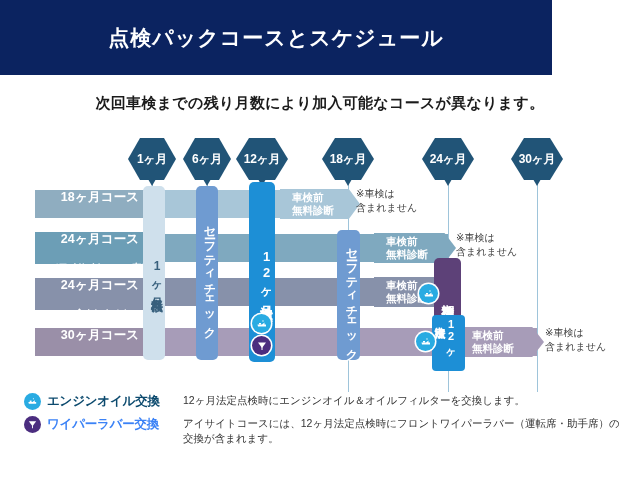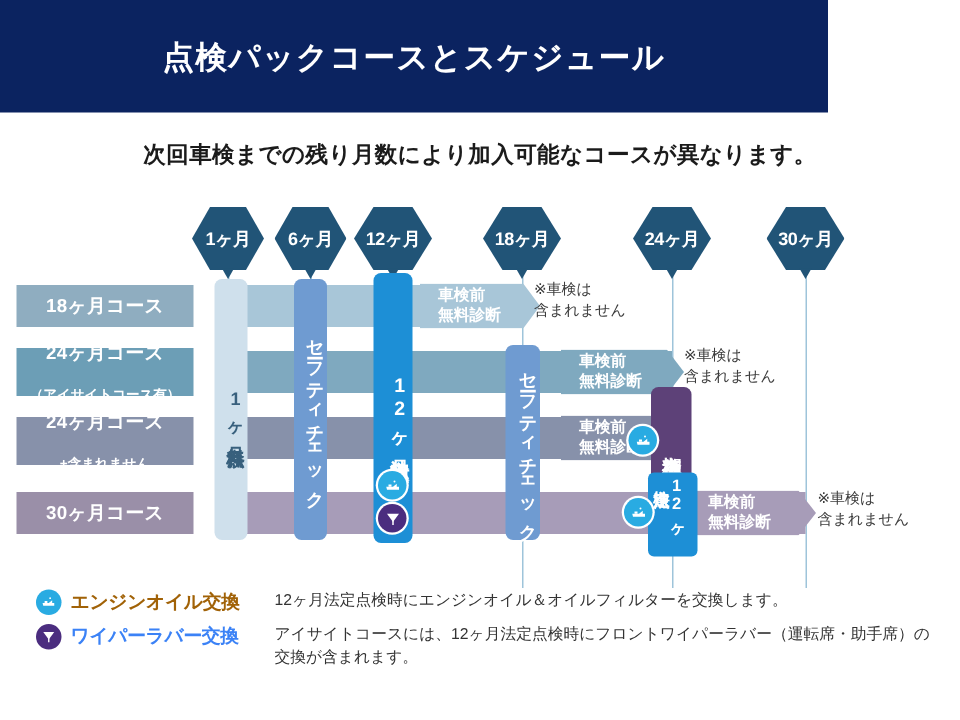--- a/index.html
+++ b/index.html
@@ -40,22 +40,22 @@
     color:#fff;font-size:12px;font-weight:bold;letter-spacing:-.3px;
   }
   .hex-tail{
     position:absolute;width:0;height:0;
     border-left:4px solid transparent;border-right:4px solid transparent;
     border-top:7px solid #215477;
   }
 
   
   .rowlabel{
-    position:absolute;left:11px;width:118px;
-    display:flex;flex-direction:column;align-items:center;justify-content:center;
+    position:absolute;left:35px;width:130px;
+    display:flex;flex-direction:column;align-items:center;
     color:#ffffff;text-align:center;line-height:1.15;
   }
   .rowlabel .main{font-size:12.5px;font-weight:bold;letter-spacing:.2px;}
   .rowlabel .sub{font-size:9px;font-weight:bold;margin-top:16px;}
 
   
   .bar{position:absolute;}
 
   
   .vbox{
@@ -264,21 +264,21 @@
   <div class="legend">
 
     <div class="legrow">
       <div class="legicon" style="background:#29abe2;">
         <svg width="11" height="11" viewBox="0 0 24 24" aria-hidden="true">
           <path d="M3 13h9l5-4v4h3v4H4z" fill="#ffffff"></path>
           <path d="M6 10h4v3H6z" fill="#ffffff"></path>
           <circle cx="14" cy="6" r="1.3" fill="#ffffff"></circle>
         </svg>
       </div>
-      <div class="legtitle" style="color:#a16207;">エンジンオイル交換</div>
+      <div class="legtitle" style="color:#0c4a6e;">エンジンオイル交換</div>
       <div class="legdesc">12ヶ月法定点検時にエンジンオイル＆オイルフィルターを交換します。</div>
     </div>
 
     <div class="legrow">
       <div class="legicon" style="background:#4b2d7f;">
         <svg width="11" height="11" viewBox="0 0 24 24" aria-hidden="true">
           <path d="M4 5h16l-8 11z" fill="#ffffff"></path>
           <path d="M11 14h2v6h-2z" fill="#ffffff"></path>
         </svg>
       </div>

